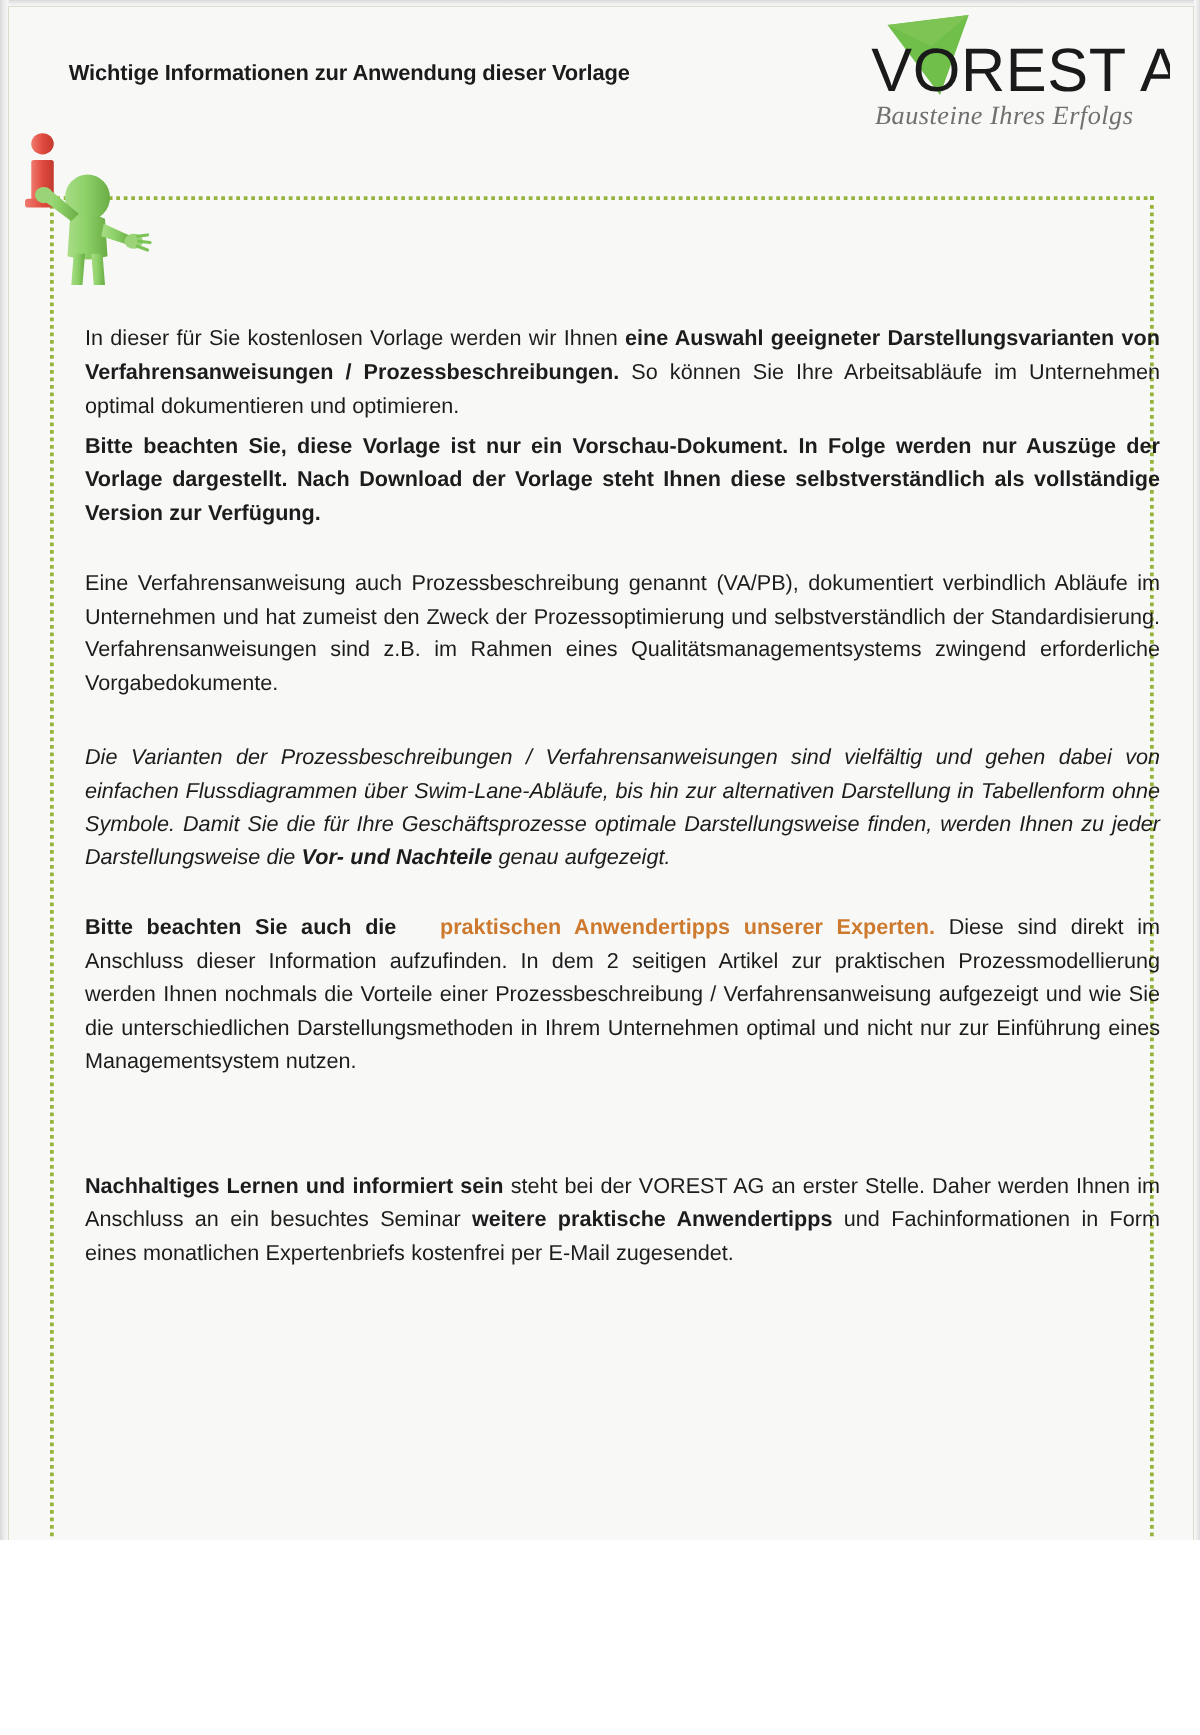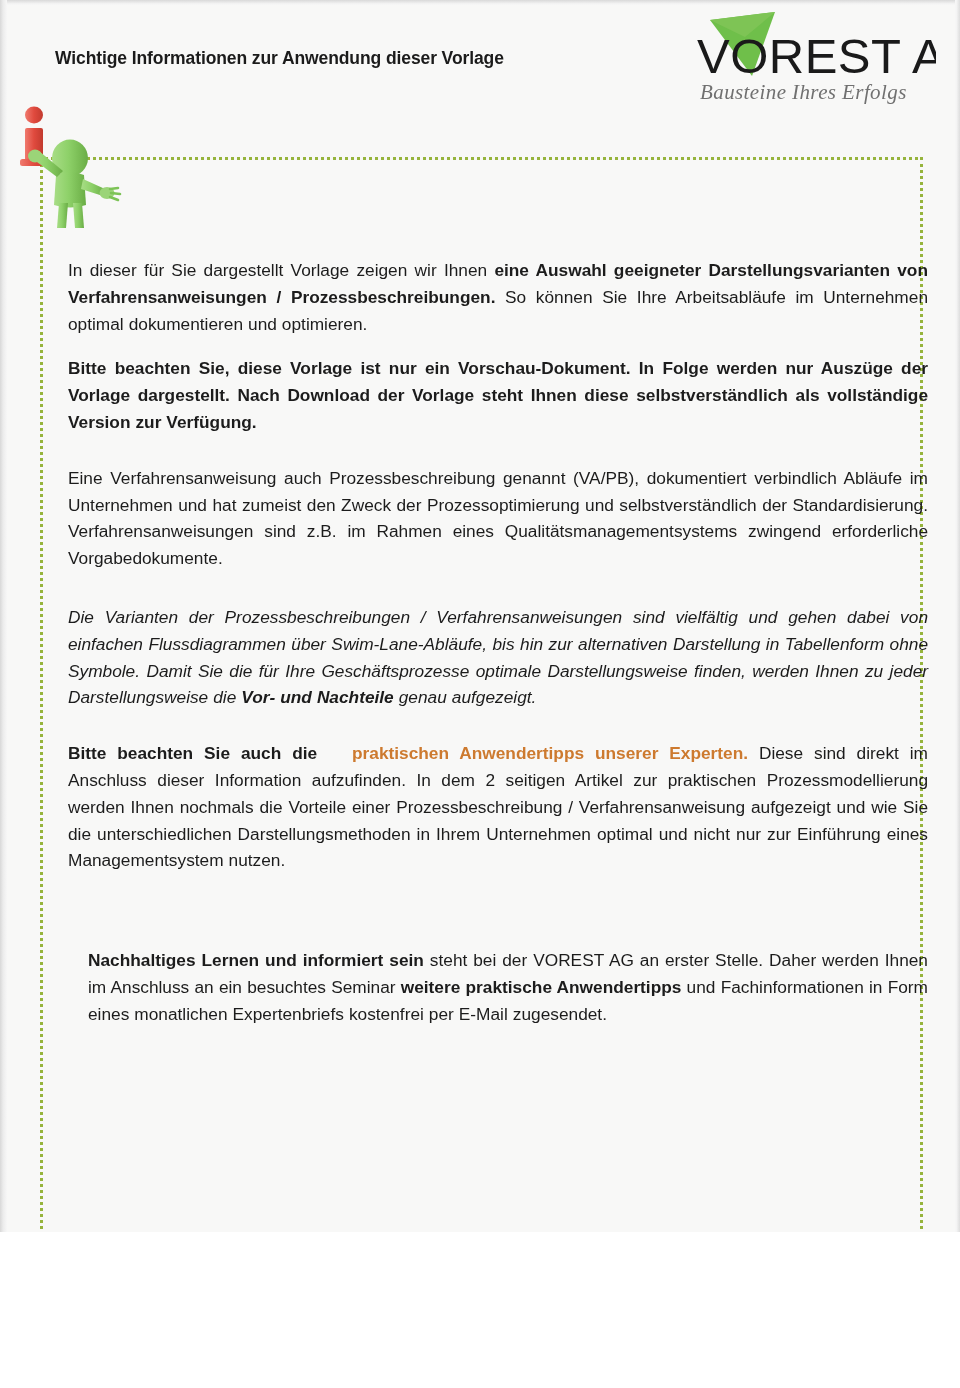--- a/index.html
+++ b/index.html
@@ -103,24 +103,24 @@
   }
   p.para {
     margin: 0;
     font-size: 17.3px;
     line-height: 26.8px;
     color: #1c1c1c;
     text-align: justify;
     text-justify: inter-word;
     word-spacing: 0.2px;
   }
-  p.para.gap-sm { margin-top: 18px; }
+  p.para.gap-sm { margin-top: 6px; }
   p.para.gap-md { margin-top: 29px; }
   p.para.gap-lg { margin-top: 32px; font-style: italic; }
-  p.para.gap-xl { margin-top: 73px; margin-left: 20px; }
+  p.para.gap-xl { margin-top: 73px; }
   .b { font-weight: bold; }
   .orange-b { color: #cd7a2f; font-weight: bold; margin-left: 24px; }
 
   
   .watermark {
     position: absolute;
     left: 36px;
     top: 1326px;
     font-size: 15px;
     color: #f1f1f1;
@@ -204,21 +204,21 @@
 
         <path d="M 50 106 L 48 131 L 57 131 L 59 106 Z" fill="url(#gBody)"></path>
         <path d="M 64 106 L 66 131 L 75 131 L 73 106 Z" fill="url(#gBody)"></path>
       </svg>
     </div>
 
     <div class="dotted-box"></div>
 
     <div class="content">
 
-      <p class="para"><span>In dieser für Sie dargestellt Vorlage zeigen wir Ihnen </span><span class="b">eine Auswahl geeigneter Darstellungsvarianten von Verfahrensanweisungen / Prozessbeschreibungen.</span><span> So können Sie Ihre Arbeitsabläufe im Unternehmen optimal dokumentieren und optimieren.</span></p>
+      <p class="para"><span>In dieser für Sie kostenlosen Vorlage werden wir Ihnen </span><span class="b">eine Auswahl geeigneter Darstellungsvarianten von Verfahrensanweisungen / Prozessbeschreibungen.</span><span> So können Sie Ihre Arbeitsabläufe im Unternehmen optimal dokumentieren und optimieren.</span></p>
 
       <p class="para gap-sm orange-b">Bitte beachten Sie, diese Vorlage ist nur ein Vorschau-Dokument. In Folge werden nur Auszüge der Vorlage dargestellt. Nach Download der Vorlage steht Ihnen diese selbstverständlich als vollständige Version zur Verfügung.</p>
 
       <p class="para gap-md">Eine Verfahrensanweisung  auch Prozessbeschreibung genannt (VA/PB), dokumentiert verbindlich Abläufe im Unternehmen und hat zumeist den Zweck der Prozessoptimierung und selbstverständlich der Standardisierung. Verfahrensanweisungen sind z.B. im Rahmen eines Qualitätsmanagementsystems zwingend erforderliche Vorgabedokumente.</p>
 
       <p class="para gap-lg"><span>Die Varianten der Prozessbeschreibungen / Verfahrensanweisungen sind vielfältig und gehen dabei von einfachen Flussdiagrammen über Swim-Lane-Abläufe, bis hin zur alternativen Darstellung in Tabellenform ohne Symbole. Damit Sie die für Ihre Geschäftsprozesse optimale Darstellungsweise finden, werden Ihnen zu jeder Darstellungsweise die </span><span class="b">Vor- und Nachteile</span><span> genau aufgezeigt.</span></p>
 
       <p class="para gap-md"><span class="b">Bitte beachten Sie auch die </span><span class="orange-b">praktischen Anwendertipps unserer Experten.</span><span> Diese sind direkt im Anschluss dieser Information aufzufinden. In dem 2 seitigen Artikel zur praktischen Prozessmodellierung werden Ihnen nochmals die Vorteile einer Prozessbeschreibung / Verfahrensanweisung aufgezeigt und wie Sie die unterschiedlichen Darstellungsmethoden in Ihrem Unternehmen optimal und nicht nur zur Einführung eines Managementsystem nutzen.</span></p>
 
       <p class="para gap-xl"><span class="b">Nachhaltiges Lernen und informiert sein</span><span> steht bei der VOREST AG an erster Stelle. Daher werden Ihnen im Anschluss an ein besuchtes Seminar </span><span class="b">weitere praktische Anwendertipps</span><span> und Fachinformationen in Form eines monatlichen Expertenbriefs kostenfrei per E-Mail zugesendet.</span></p>

